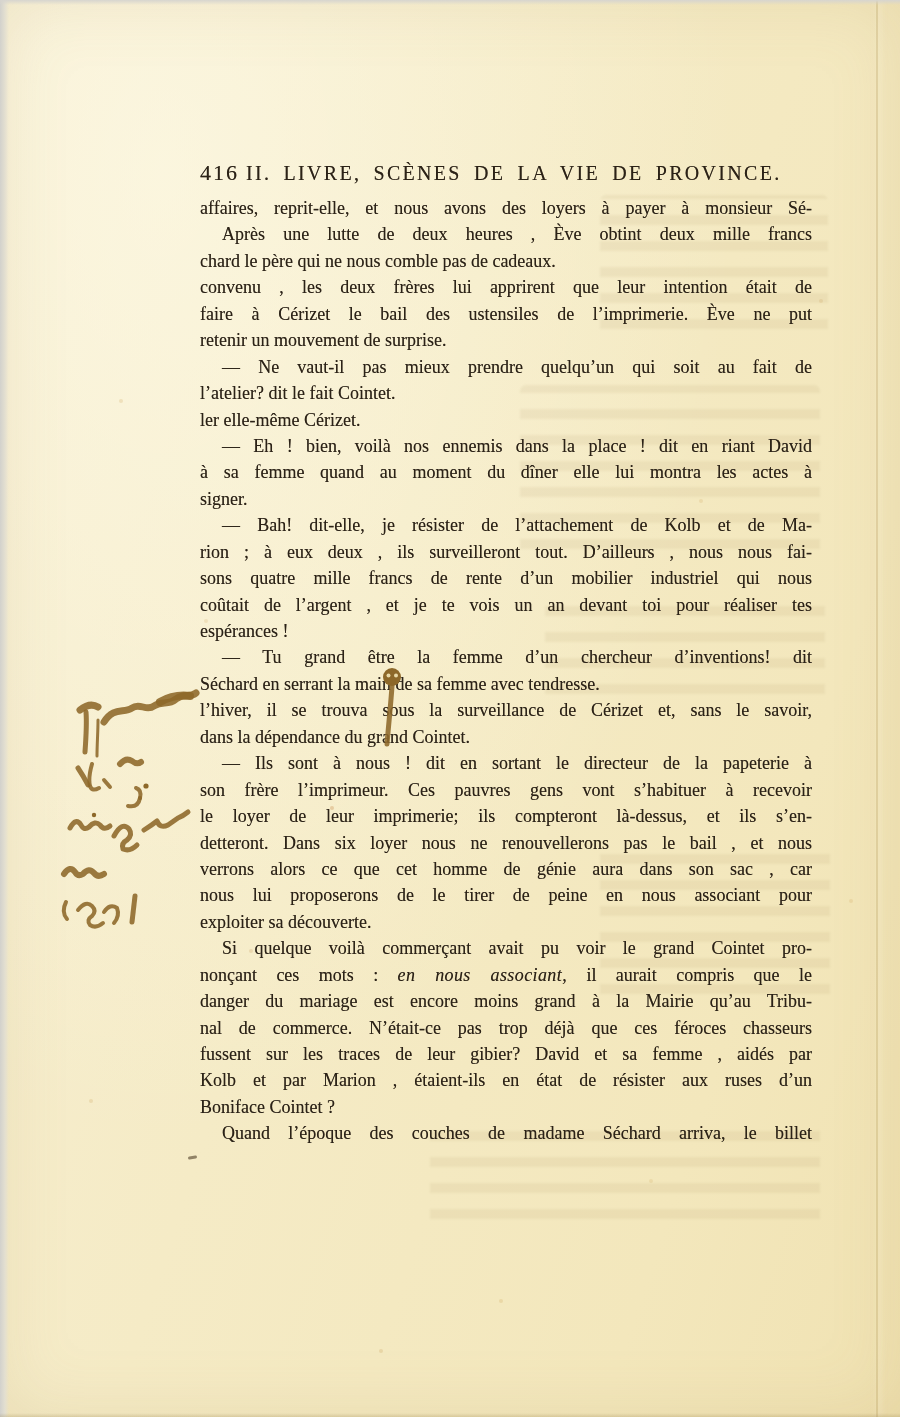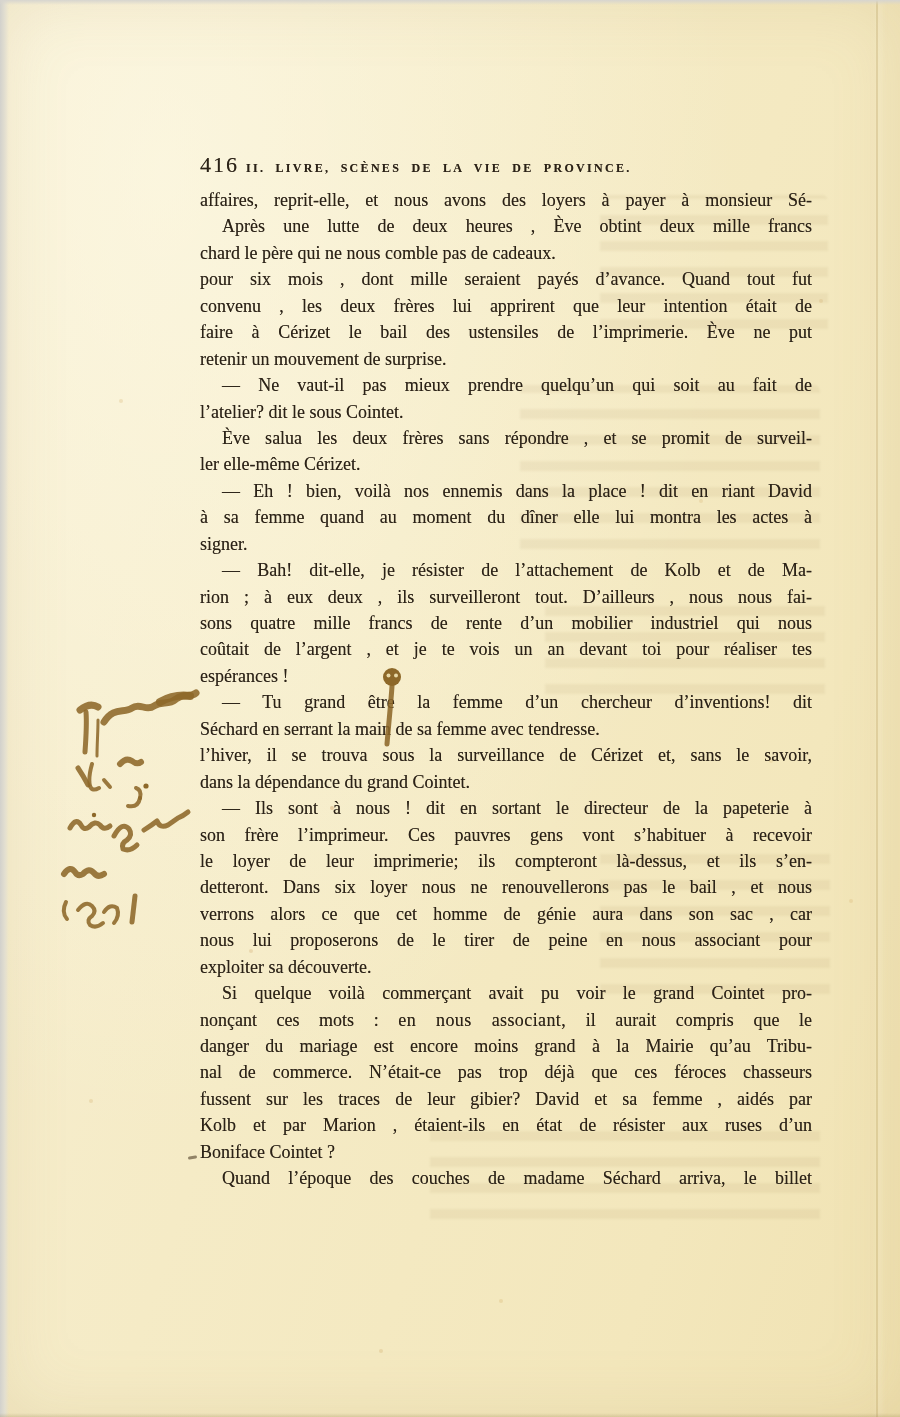--- a/index.html
+++ b/index.html
@@ -11,32 +11,32 @@
       linear-gradient(108deg,#f7efd3 0%,#f5ebc6 42%,#f3e7bc 78%,#f0e2b2 100%);
     box-shadow:inset 0 0 70px rgba(176,146,76,.16);}
   .edge-left{position:absolute;left:0;top:0;width:9px;height:100%;
     background:linear-gradient(90deg,#d2d1cc 0,#e3dfd0 55%,rgba(227,223,208,0) 100%);}
   .edge-top{position:absolute;left:0;top:0;width:100%;height:5px;
     background:linear-gradient(180deg,#d7d5cf 0,rgba(227,223,208,0) 100%);}
   .edge-bottom{position:absolute;left:0;bottom:0;width:100%;height:4px;
     background:linear-gradient(0deg,rgba(150,130,80,.25),rgba(150,130,80,0));}
   .fold{position:absolute;left:876px;top:0;width:2px;height:100%;
     background:rgba(158,128,64,.20);box-shadow:2px 0 6px rgba(255,250,230,.5);}
-  .textblock{position:absolute;left:200px;top:152px;width:612px;z-index:2;}
+  .textblock{position:absolute;left:200px;top:160px;width:612px;z-index:2;}
   .runhead{display:flex;align-items:baseline;height:27px;margin-bottom:8px;color:#2b2217;}
   .pnum{font-size:22px;letter-spacing:2px;width:46px;flex:0 0 auto;
     text-shadow:0 0 .4px rgba(43,34,23,.55);}
-  .rtitle{font-size:12px;font-weight:700;letter-spacing:2.3px;word-spacing:5px;
+  .rtitle{font-size:20px;font-weight:400;letter-spacing:2.3px;word-spacing:5px;
     white-space:nowrap;text-shadow:0 0 .3px rgba(43,34,23,.5);text-align:center;}
   .body{color:#2b2217;font-size:18px;}
   .line{height:26.45px;line-height:26.45px;white-space:normal;
     text-shadow:0 0 .4px rgba(43,34,23,.5);}
   .line.full{text-align:justify;text-align-last:justify;}
   .line.indent{text-indent:22px;}
-  .it{letter-spacing:.4px;}
+  .it{font-style:italic;letter-spacing:.4px;}
   .ghost{position:absolute;z-index:1;border-radius:6px;opacity:.75;filter:blur(1px);
     background:repeating-linear-gradient(0deg,rgba(0,0,0,0) 0 16px,rgba(167,146,96,.15) 16px 26px);}
   .g1{left:600px;top:195px;width:228px;height:150px;}
   .g2{left:520px;top:385px;width:300px;height:180px;}
   .g3{left:545px;top:595px;width:280px;height:115px;}
   .g4{left:600px;top:840px;width:230px;height:170px;}
   .g5{left:430px;top:1125px;width:390px;height:110px;}
   .marg{position:absolute;left:40px;top:660px;width:380px;height:290px;z-index:5;}
   .marg path{fill:none;stroke:#8d6829;stroke-linecap:round;stroke-linejoin:round;opacity:.88;}
   .pen-dash{position:absolute;left:188px;top:1156px;width:9px;height:3px;
@@ -62,27 +62,25 @@
 
   <div class="textblock">
     <div class="runhead">
       <span class="pnum">416</span>
       <span class="rtitle">II. LIVRE, SCÈNES DE LA VIE DE PROVINCE.</span>
     </div>
     <div class="body">
         <div class="line full">affaires, reprit-elle, et nous avons des loyers à payer à monsieur Sé-</div>
         <div class="line full indent">Après une lutte de deux heures , Ève obtint deux mille francs</div>
         <div class="line">chard le père qui ne nous comble pas de cadeaux.</div>
-        <div class="line full">pour six mois , dont mille seraient payés d’avance. Quand tout fut</div>
         <div class="line full">convenu , les deux frères lui apprirent que leur intention était de</div>
         <div class="line full">faire à Cérizet le bail des ustensiles de l’imprimerie. Ève ne put</div>
         <div class="line">retenir un mouvement de surprise.</div>
         <div class="line full indent">— Ne vaut-il pas mieux prendre quelqu’un qui soit au fait de</div>
-        <div class="line">l’atelier? dit le sous Cointet.</div>
-        <div class="line full indent">Ève salua les deux frères sans répondre , et se promit de surveil-</div>
+        <div class="line">l’atelier? dit le fait Cointet.</div>
         <div class="line">ler elle-même Cérizet.</div>
         <div class="line full indent">— Eh ! bien, voilà nos ennemis dans la place ! dit en riant David</div>
         <div class="line full">à sa femme quand au moment du dîner elle lui montra les actes à</div>
         <div class="line">signer.</div>
         <div class="line full indent">— Bah! dit-elle, je résister de l’attachement de Kolb et de Ma-</div>
         <div class="line full">rion ; à eux deux , ils surveilleront tout. D’ailleurs , nous nous fai-</div>
         <div class="line full">sons quatre mille francs de rente d’un mobilier industriel qui nous</div>
         <div class="line full">coûtait de l’argent , et je te vois un an devant toi pour réaliser tes</div>
         <div class="line">espérances !</div>
         <div class="line full indent">— Tu grand être  la femme d’un chercheur d’inventions! dit</div>

